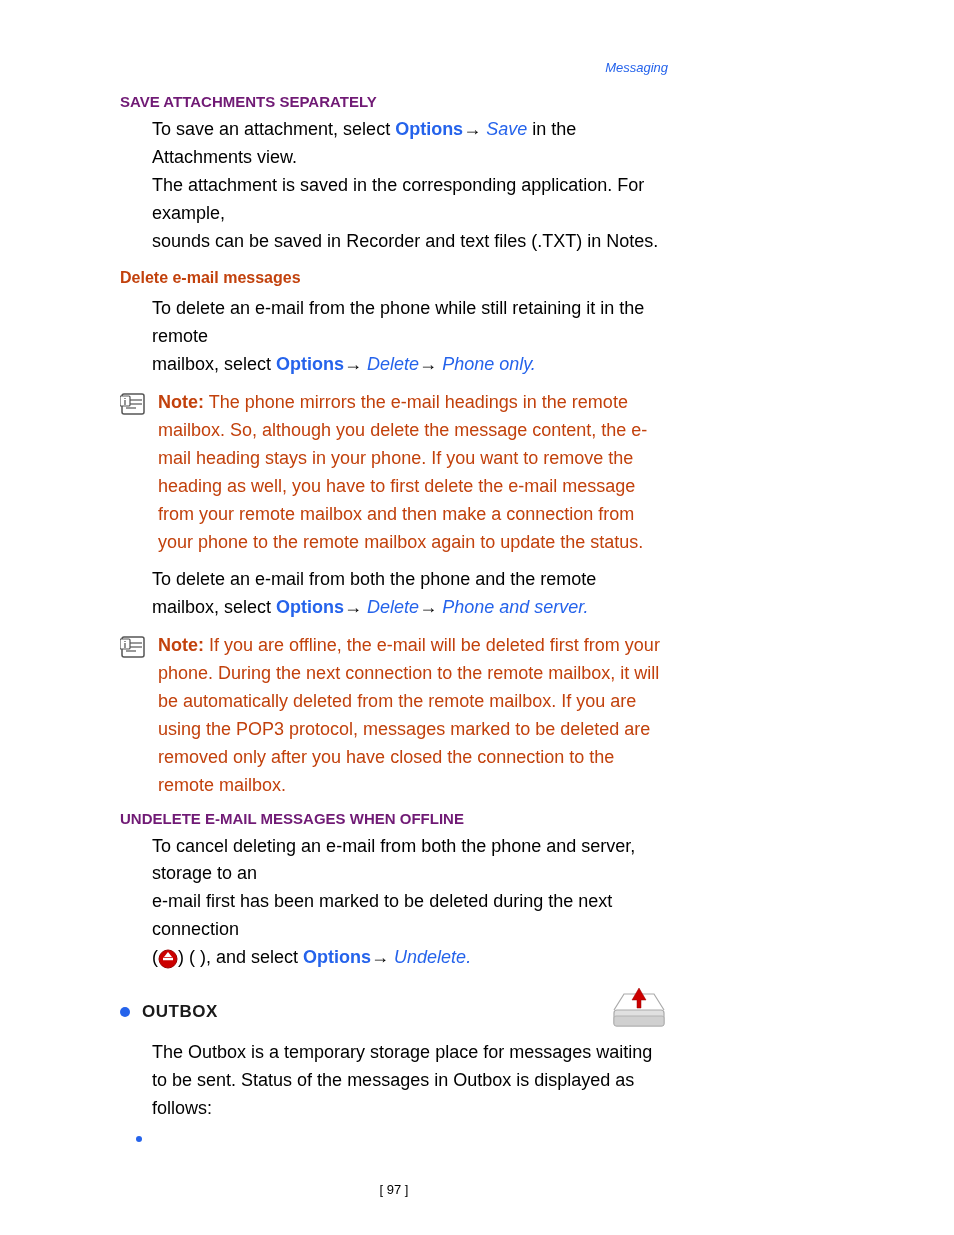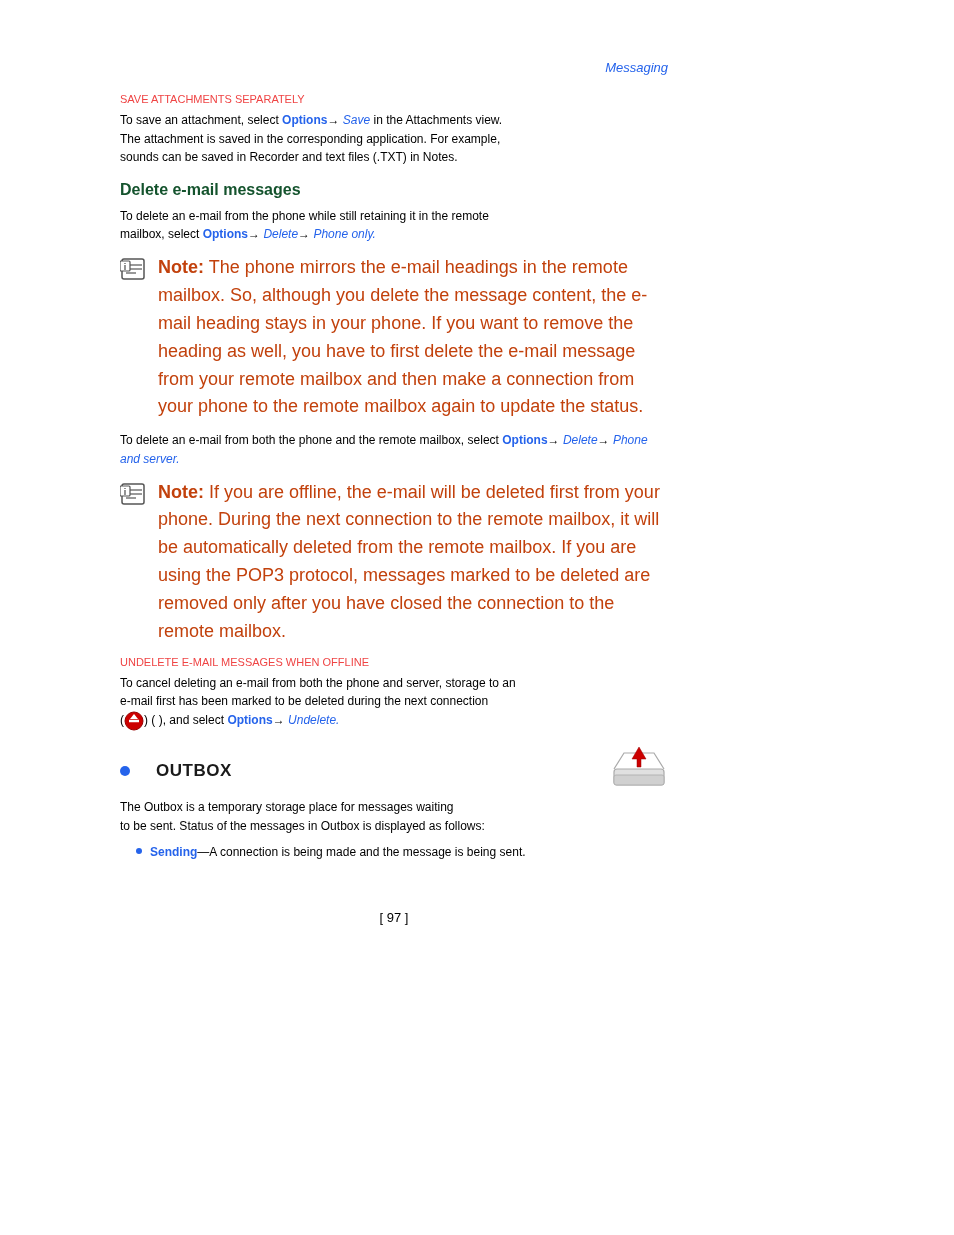--- a/index.html
+++ b/index.html
@@ -20,44 +20,45 @@
     .page-header {
       text-align: right;
       margin-bottom: 18px;
     }
     .page-header-text {
       font-style: italic;
       color: #2563eb;
       font-size: 13px;
     }
     .section-heading-bold {
-      font-weight: normal;
-      font-size: 11px;
+      font-weight: bold;
+      font-size: 15px;
       text-transform: uppercase;
       margin-bottom: 6px;
-      color: #ef4444;
+      color: #701a75;
     }
     .body-text {
-      font-size: 12px;
+      font-size: 18px;
       line-height: 1.55;
       color: #000;
       margin-bottom: 8px;
+      margin-left: 32px;
     }
     .blue-link {
       color: #2563eb;
       font-weight: bold;
       text-decoration: none;
     }
     .blue-italic {
       color: #2563eb;
       font-style: italic;
       text-decoration: none;
     }
     .section-title-blue {
-      color: #14532d;
+      color: #c2410c;
       font-size: 16px;
       font-weight: bold;
       margin: 14px 0 8px 0;
     }
     .note-block {
       display: flex;
       align-items: flex-start;
       gap: 10px;
       margin: 10px 0 10px 0;
     }
@@ -71,21 +72,21 @@
       font-size: 18px;
       line-height: 1.55;
       color: #c2410c;
     }
     .note-text strong {
       font-weight: bold;
     }
     .bullet-section-title {
       display: flex;
       align-items: center;
-      gap: 26px;
+      gap: 12px;
       margin: 18px 0 6px 0;
     }
     .bullet-dot {
       width: 10px;
       height: 10px;
       background: #2563eb;
       border-radius: 50%;
       flex-shrink: 0;
     }
     .bullet-title-text {
@@ -220,21 +221,18 @@
       </span>
     </div>
 
     <div class="body-text">
       <span>The Outbox is a temporary storage place for messages waiting</span><br>
       <span>to be sent. Status of the messages in Outbox is displayed as follows:</span>
     </div>
 
     <div class="sub-bullet">
       <span class="sub-bullet-dot"></span>
-      <span class="body-text">
-        <a class="blue-link">Sending</a><span>—A connection is being made and the message is being sent.</span>
-      </span>
     </div>
   </div>
 
   <div class="page-number">[ 97 ]</div>
 
 </div>
 
 </body></html>

